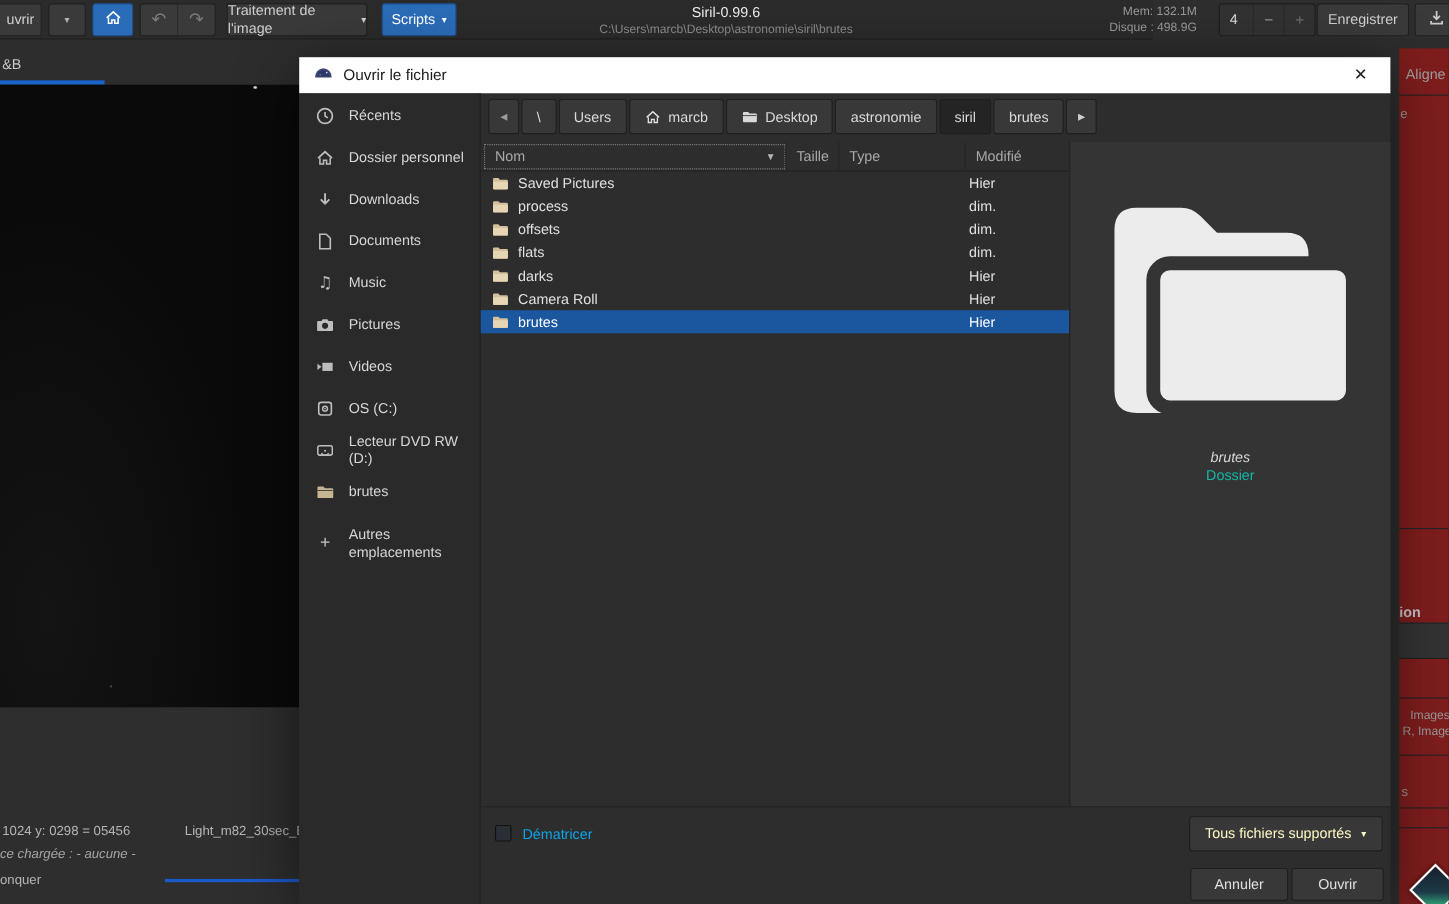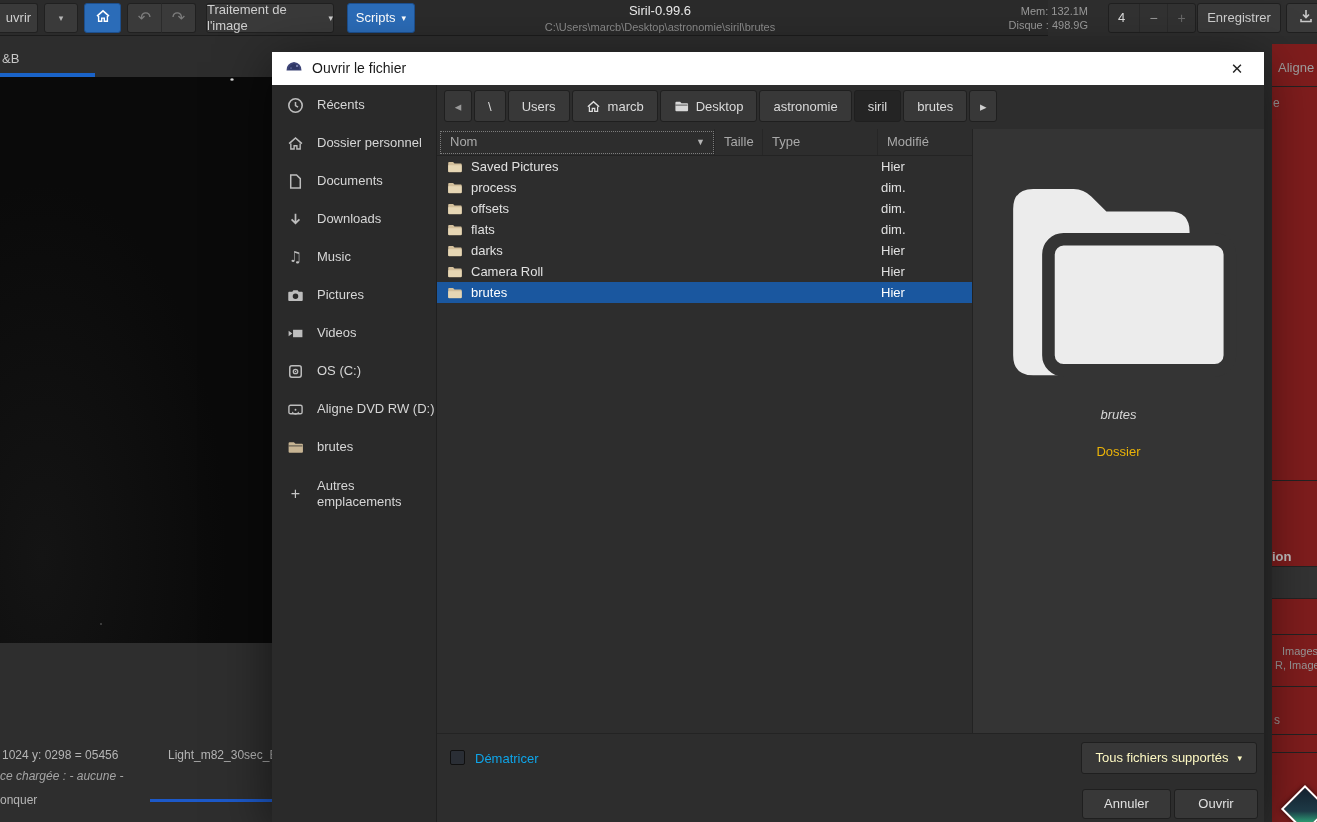--- a/index.html
+++ b/index.html
@@ -100,21 +100,21 @@
   .frow.sel { background:#1a579f; color:#ffffff; }
   .ficon { width:16px; height:16px; margin-right:8px; flex-shrink:0; }
   .ficon svg { width:16px; height:16px; }
   .fname { flex:1; white-space:nowrap; overflow:hidden; }
   .fmod { width:91px; flex-shrink:0; }
 
   
   .preview { position:absolute; right:0; top:44px; width:292px; height:604px; background:#343434; border-left:1px solid #222222; text-align:center; }
   .preview svg.bigfolder { margin-top:24px; width:252px; height:228px; }
   .pname { display:block; margin-top:22px; font-size:13px; font-style:italic; color:#d6d6d6; }
-  .ptype { display:block; margin-top:21px; font-size:13px; color:#eab308; }
+  .ptype { display:block; font-size:13px; color:#14b8a6; }
 
   
   .bottombar { position:absolute; left:165px; top:648px; width:827px; height:89px; background:#2d2d2d; border-top:1px solid #232323; }
   .checkbox { position:absolute; left:13px; top:16px; width:15px; height:15px; background:#2a2e35; border:1px solid #101010; border-radius:2px; }
   .chk-label { position:absolute; left:38px; top:17px; font-size:13px; color:#0ea5e9; }
   .filter-btn { position:absolute; right:7px; top:8px; height:32px; background:#383838; border:1px solid #1f1f1f; border-radius:3px;
                 color:#fef9c3; font-size:13px; padding:0 14px; display:flex; align-items:center; gap:9px; }
   .dbtn { position:absolute; top:55px; height:30px; background:#383838; border:1px solid #1f1f1f; border-radius:3px;
           color:#e0e0e0; font-size:13px; display:flex; align-items:center; justify-content:center; }
   #btn-cancel { left:645px; width:89px; }
@@ -246,32 +246,32 @@
             <svg viewBox="0 0 16 16">
               <path d="M2 8.2 8 2.8l6 5.4" stroke="currentColor" stroke-width="1.5" fill="none"></path>
               <path d="M3.6 8v5.2h3.1v-3.1h2.6v3.1h3.1V8" stroke="currentColor" stroke-width="1.3" fill="none"></path>
             </svg>
           </span>
         <span>Dossier personnel</span>
       </li>
       <li class="side-item">
         <span class="sicon">
             <svg viewBox="0 0 16 16">
+              <path d="M8 2.5v8.5M4.3 7.8 8 11.5l3.7-3.7" fill="none" stroke="currentColor" stroke-width="1.6"></path>
+            </svg>
+          </span>
+        <span>Downloads</span>
+      </li>
+      <li class="side-item">
+        <span class="sicon">
+            <svg viewBox="0 0 16 16">
               <path d="M3.5 1.8h5.5l3.5 3.5v8.9h-9z" fill="none" stroke="currentColor" stroke-width="1.4"></path>
             </svg>
           </span>
         <span>Documents</span>
-      </li>
-      <li class="side-item">
-        <span class="sicon">
-            <svg viewBox="0 0 16 16">
-              <path d="M8 2.5v8.5M4.3 7.8 8 11.5l3.7-3.7" fill="none" stroke="currentColor" stroke-width="1.6"></path>
-            </svg>
-          </span>
-        <span>Downloads</span>
       </li>
       <li class="side-item">
         <span class="sicon dj music-glyph">♫</span>
         <span>Music</span>
       </li>
       <li class="side-item">
         <span class="sicon">
             <svg viewBox="0 0 16 16">
               <path fill-rule="evenodd" d="M2 4.5h3l1-1.5h4l1 1.5h3q.8 0 .8.8v7q0 .8-.8.8H2q-.8 0-.8-.8v-7q0-.8.8-.8zm6 6.8a2.6 2.6 0 1 0 0-5.2 2.6 2.6 0 0 0 0 5.2z" fill="currentColor"></path>
             </svg>
@@ -298,21 +298,21 @@
         <span>OS (C:)</span>
       </li>
       <li class="side-item">
         <span class="sicon">
             <svg viewBox="0 0 16 16">
               <rect x="1.8" y="4" width="12.4" height="8" rx="1.5" fill="none" stroke="currentColor" stroke-width="1.3"></rect>
               <path d="M5 10.2a3.2 3.2 0 0 0 6 0" fill="none" stroke="currentColor" stroke-width="1.1"></path>
               <circle cx="8" cy="8.2" r=".9" fill="currentColor"></circle>
             </svg>
           </span>
-        <span>Aligne DVD RW (D:)</span>
+        <span>Lecteur DVD RW (D:)</span>
       </li>
       <li class="side-item">
         <span class="sicon" style="color:#c7b493">
             <svg viewBox="0 0 16 16">
               <path d="M1.5 4q0-1 1-1h4l1.5 1.5h6q1 0 1 1V12q0 1-1 1h-11.5q-1 0-1-1z" fill="currentColor"></path>
               <path d="M1.5 6.5h13" stroke="#2a2a2a" stroke-width=".7"></path>
             </svg>
           </span>
         <span>brutes</span>
       </li>

